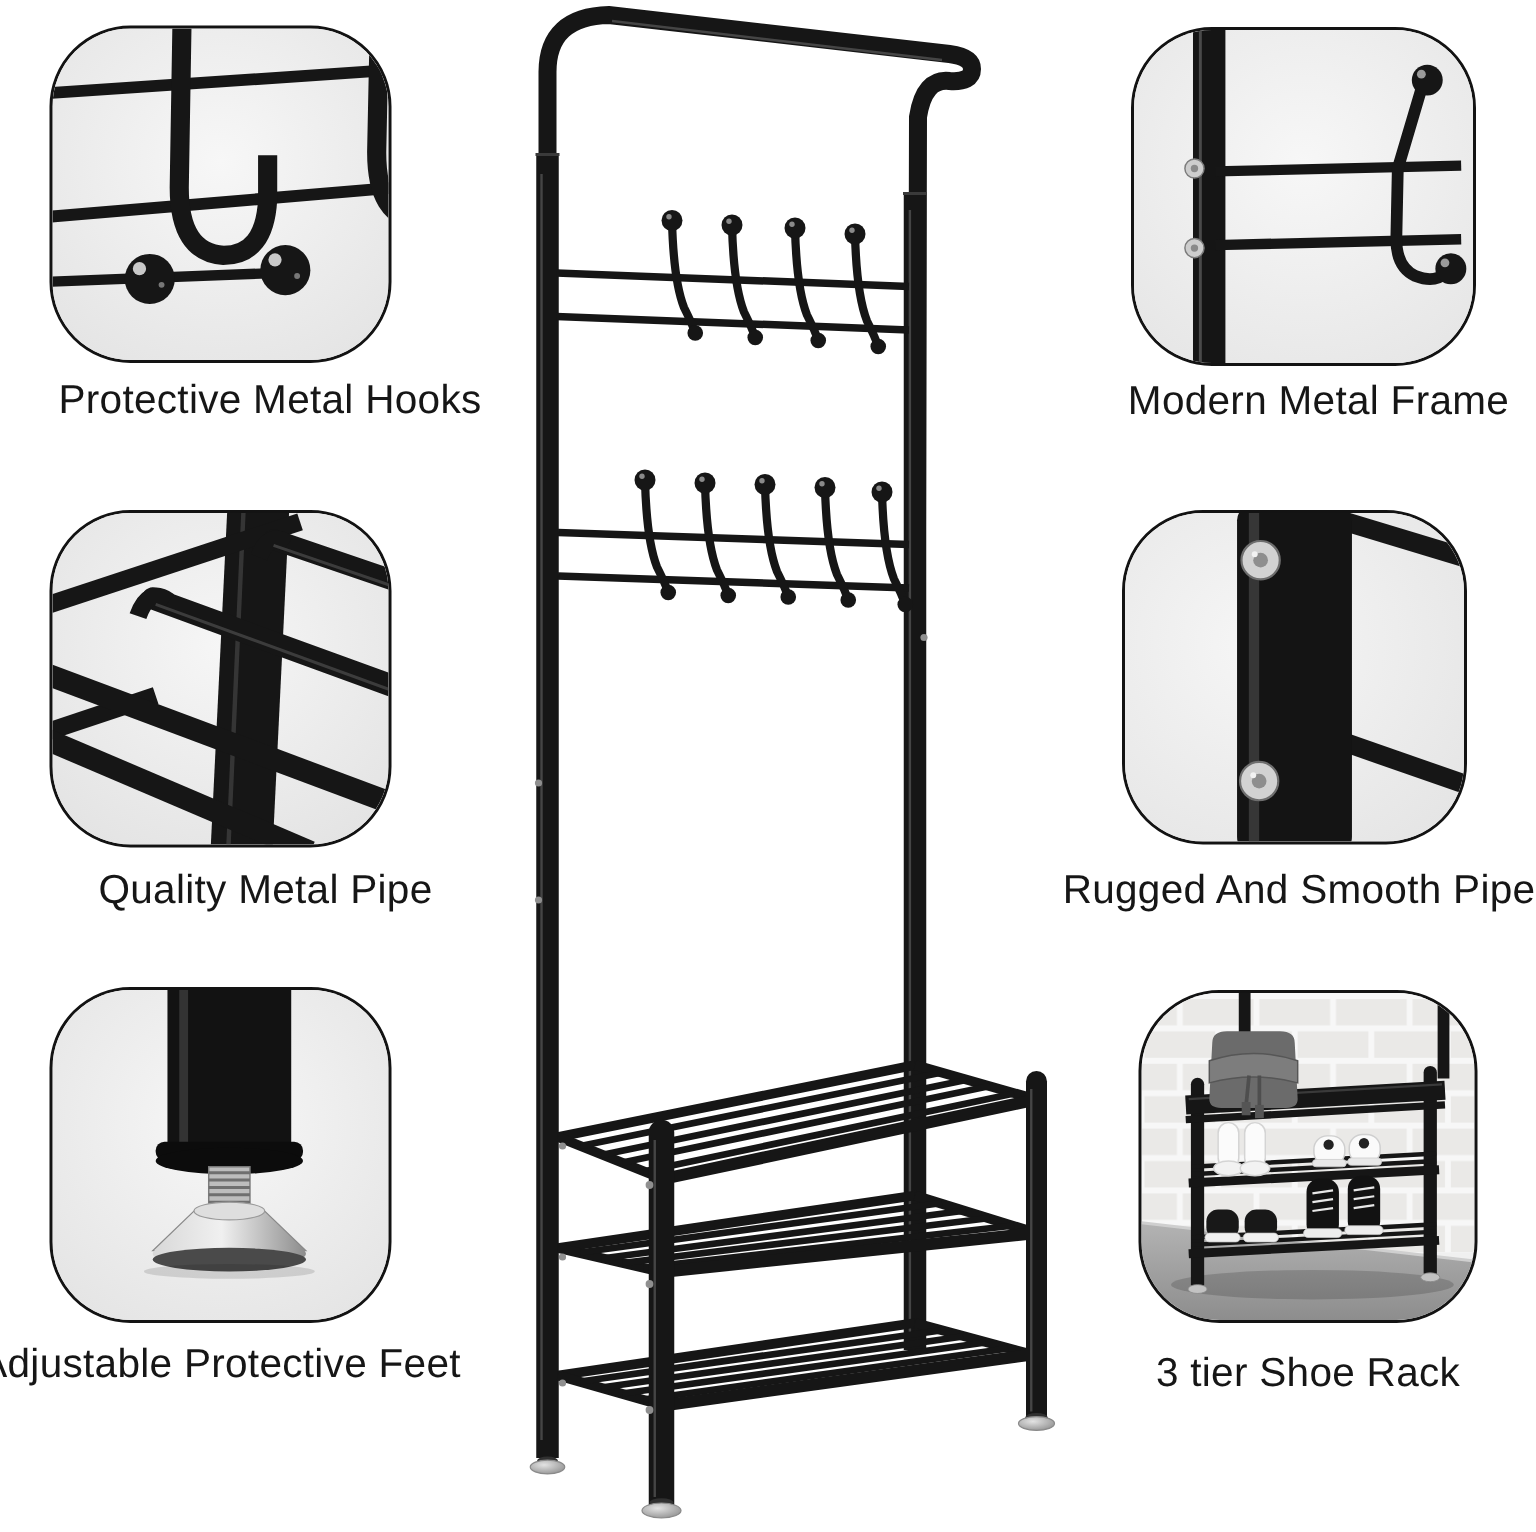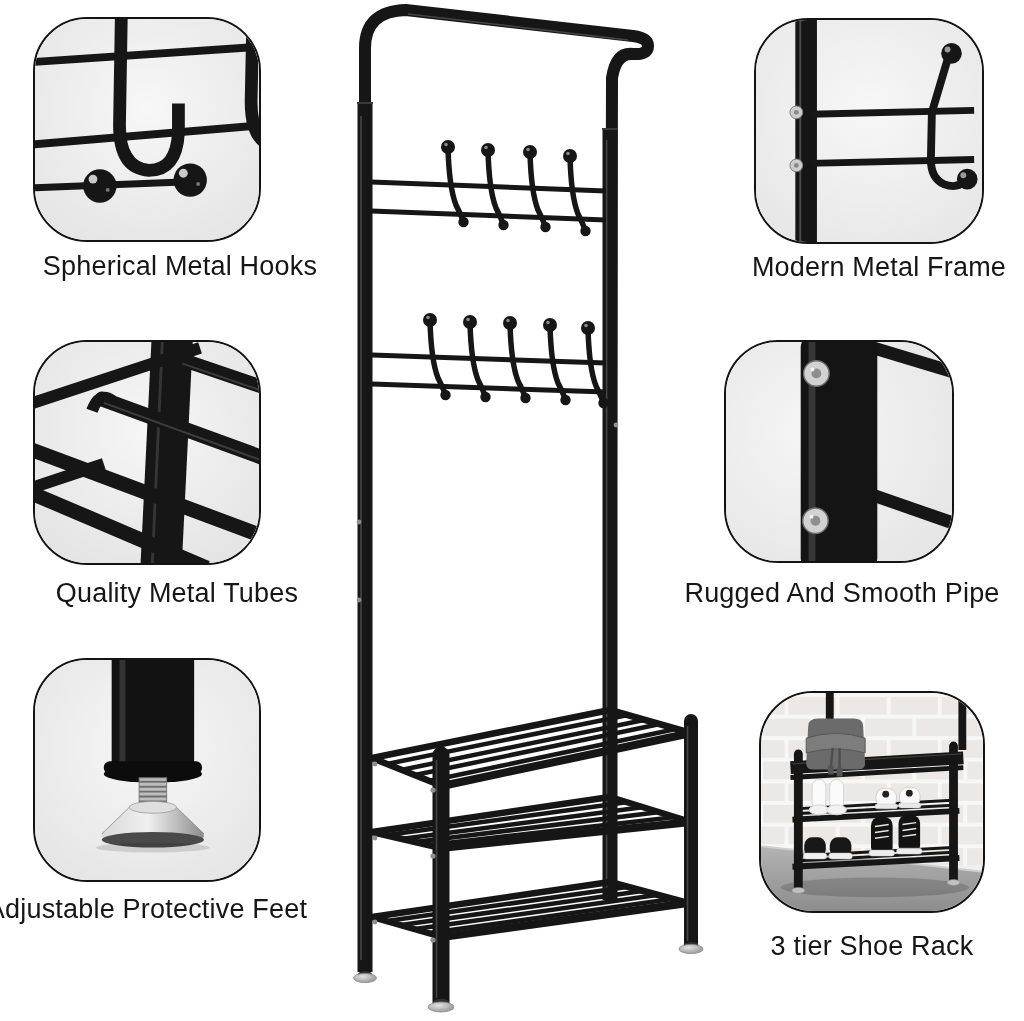--- a/index.html
+++ b/index.html
@@ -165,21 +165,21 @@
         <path class="mk" stroke-width="13" d="M 88,-12 L 86,108 Q 86,152 116,154 Q 144,154 146,116 L 146,86"></path>
         <path class="mk" stroke-width="13" d="M 222,-12 L 220,84 Q 220,128 248,130"></path>
         <circle class="mkf" cx="66" cy="170" r="17"></circle>
         <circle cx="59" cy="163" r="4.5" fill="#c9c9c9"></circle>
           <circle cx="74" cy="174" r="2" fill="#777"></circle>
         <circle class="mkf" cx="158" cy="164" r="17"></circle>
         <circle cx="151" cy="157" r="4.5" fill="#c9c9c9"></circle>
           <circle cx="166" cy="168" r="2" fill="#777"></circle>
       </svg>
     </div>
-    <div class="feature-label" style="left:-23px;top:234px;">Spherical Metal Hooks</div>
+    <div class="feature-label" style="left:-23px;top:234px;">Protective Metal Hooks</div>
   </div>
 
   <div class="callout" style="left:754px;top:18px;border-radius:22px;">
     <div class="squircle" style="width:230px;height:226px;">
       <svg viewBox="0 0 230 226" xmlns="http://www.w3.org/2000/svg">
         <defs>
             <radialGradient id="bg2" cx="50%" cy="40%" r="80%">
           <stop offset="0" stop-color="#f7f7f7"></stop>
               <stop offset="1" stop-color="#e4e4e4"></stop>
             </radialGradient>
@@ -220,24 +220,24 @@
         <line class="mk" x1="150" y1="18" x2="238" y2="48" stroke-width="14" stroke-linecap="round"></line>
         <path class="mk" stroke-width="12" d="M 140,30 Q 147,12 160,21"></path>
         <line class="mk" x1="68" y1="58" x2="238" y2="120" stroke-width="15" stroke-linecap="round"></line>
         <path class="mk" stroke-width="12" d="M 58,70 Q 65,50 79,60"></path>
         <line class="mk" x1="-8" y1="108" x2="238" y2="200" stroke-width="15"></line>
         <line class="mk" x1="-8" y1="152" x2="175" y2="230" stroke-width="15"></line>
         <line x1="150" y1="22" x2="232" y2="50" stroke="#4d4d4d" stroke-width="2" opacity=".7"></line>
         <line x1="70" y1="62" x2="232" y2="121" stroke="#4d4d4d" stroke-width="2" opacity=".7"></line>
       </svg>
     </div>
-    <div class="feature-label" style="left:-26px;top:238px;">Quality Metal Tubes</div>
-  </div>
-
-  <div class="callout" style="left:724px;top:340px;">
+    <div class="feature-label" style="left:-26px;top:238px;">Quality Metal Pipe</div>
+  </div>
+
+  <div class="callout" style="left:748px;top:340px;">
     <div class="squircle" style="width:230px;height:223px;">
       <svg viewBox="0 0 230 223" xmlns="http://www.w3.org/2000/svg">
         <defs>
             <radialGradient id="bg4" cx="40%" cy="40%" r="85%">
           <stop offset="0" stop-color="#f6f6f6"></stop>
               <stop offset="1" stop-color="#e3e3e3"></stop>
             </radialGradient>
           </defs>
         <rect width="230" height="223" fill="url(#bg4)"></rect>
         <line class="mk" x1="150" y1="6" x2="236" y2="32" stroke-width="13"></line>
@@ -285,21 +285,21 @@
         <path d="M 96,150 L 144,150 L 172,177 L 68,177 Z" fill="url(#coneG)" stroke="#8a8a8a" stroke-width=".8"></path>
         <ellipse cx="120" cy="150" rx="24" ry="6" fill="#dedede" stroke="#9a9a9a" stroke-width=".8"></ellipse>
         <ellipse cx="120" cy="179" rx="52" ry="10" fill="url(#coneG)"></ellipse>
         <ellipse cx="120" cy="183" rx="52" ry="8" fill="#4a4a4a"></ellipse>
         <ellipse cx="120" cy="191" rx="58" ry="5" fill="#000" opacity=".12"></ellipse>
       </svg>
     </div>
     <div class="feature-label" style="left:-56px;top:236px;">Adjustable Protective Feet</div>
   </div>
 
-  <div class="callout" style="left:759px;top:691px;">
+  <div class="callout" style="left:759px;top:660px;">
     <div class="squircle" style="width:226px;height:222px;">
       <svg viewBox="0 0 226 222" xmlns="http://www.w3.org/2000/svg">
         <defs>
           <pattern id="brick" width="52" height="44" patternUnits="userSpaceOnUse">
             <rect width="52" height="44" fill="#f2f1ef"></rect>
             <path d="M0,2 H52 M0,24 H52" stroke="#ffffff" stroke-width="4"></path>
             <path d="M26,2 V24 M0,24 V46 M52,24 V46" stroke="#ffffff" stroke-width="4"></path>
           </pattern>
           <linearGradient id="floorG" x1="0" y1="0" x2="0" y2="1">
             <stop offset="0" stop-color="#b3b3b3"></stop>

